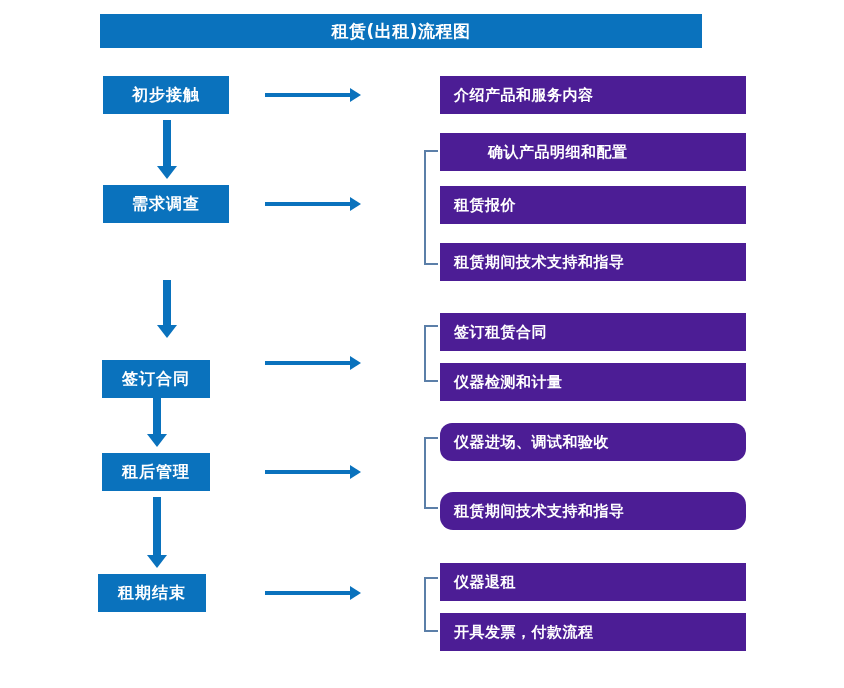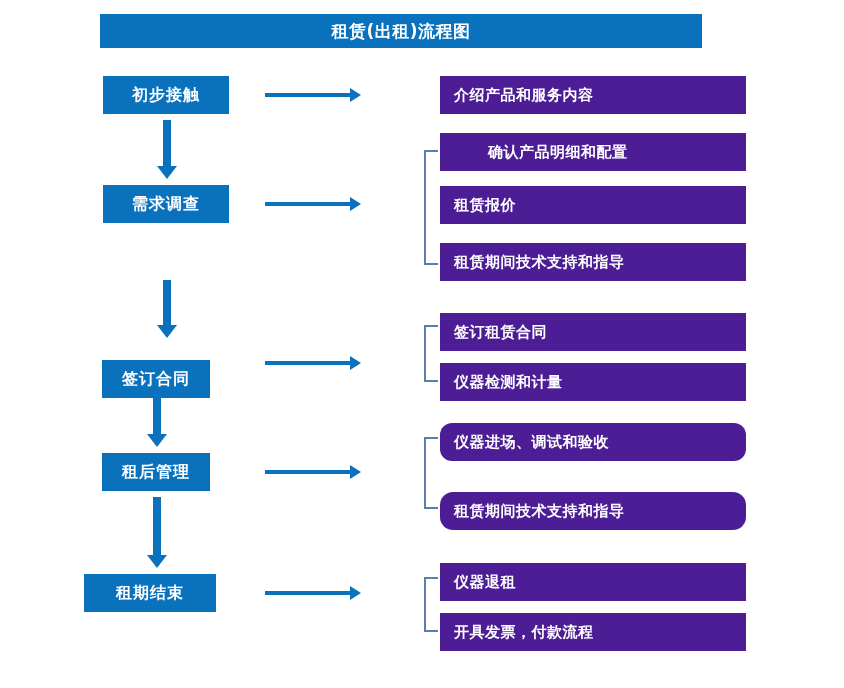--- a/index.html
+++ b/index.html
@@ -127,21 +127,21 @@
   <div class="title-bar">租赁(出租)流程图</div>
 
   <div class="stage-box" style="left:103px; top:76px; width:126px; height:38px;">初步接触</div>
 
   <div class="stage-box" style="left:103px; top:185px; width:126px; height:38px;">需求调查</div>
 
   <div class="stage-box" style="left:102px; top:360px; width:108px; height:38px;">签订合同</div>
 
   <div class="stage-box" style="left:102px; top:453px; width:108px; height:38px;">租后管理</div>
 
-  <div class="stage-box" style="left:84px; top:574px; width:132px; height:38px;">租期结束</div>
+  <div class="stage-box" style="left:98px; top:574px; width:108px; height:38px;">租期结束</div>
 
   <div class="v-arrow" style="left:157px; top:120px; height:59px;">
     <div class="shaft" style="height:46px;"></div>
     <div class="head" style="top:46px;"></div>
   </div>
 
   <div class="v-arrow" style="left:157px; top:280px; height:58px;">
     <div class="shaft" style="height:45px;"></div>
     <div class="head" style="top:45px;"></div>
   </div>

